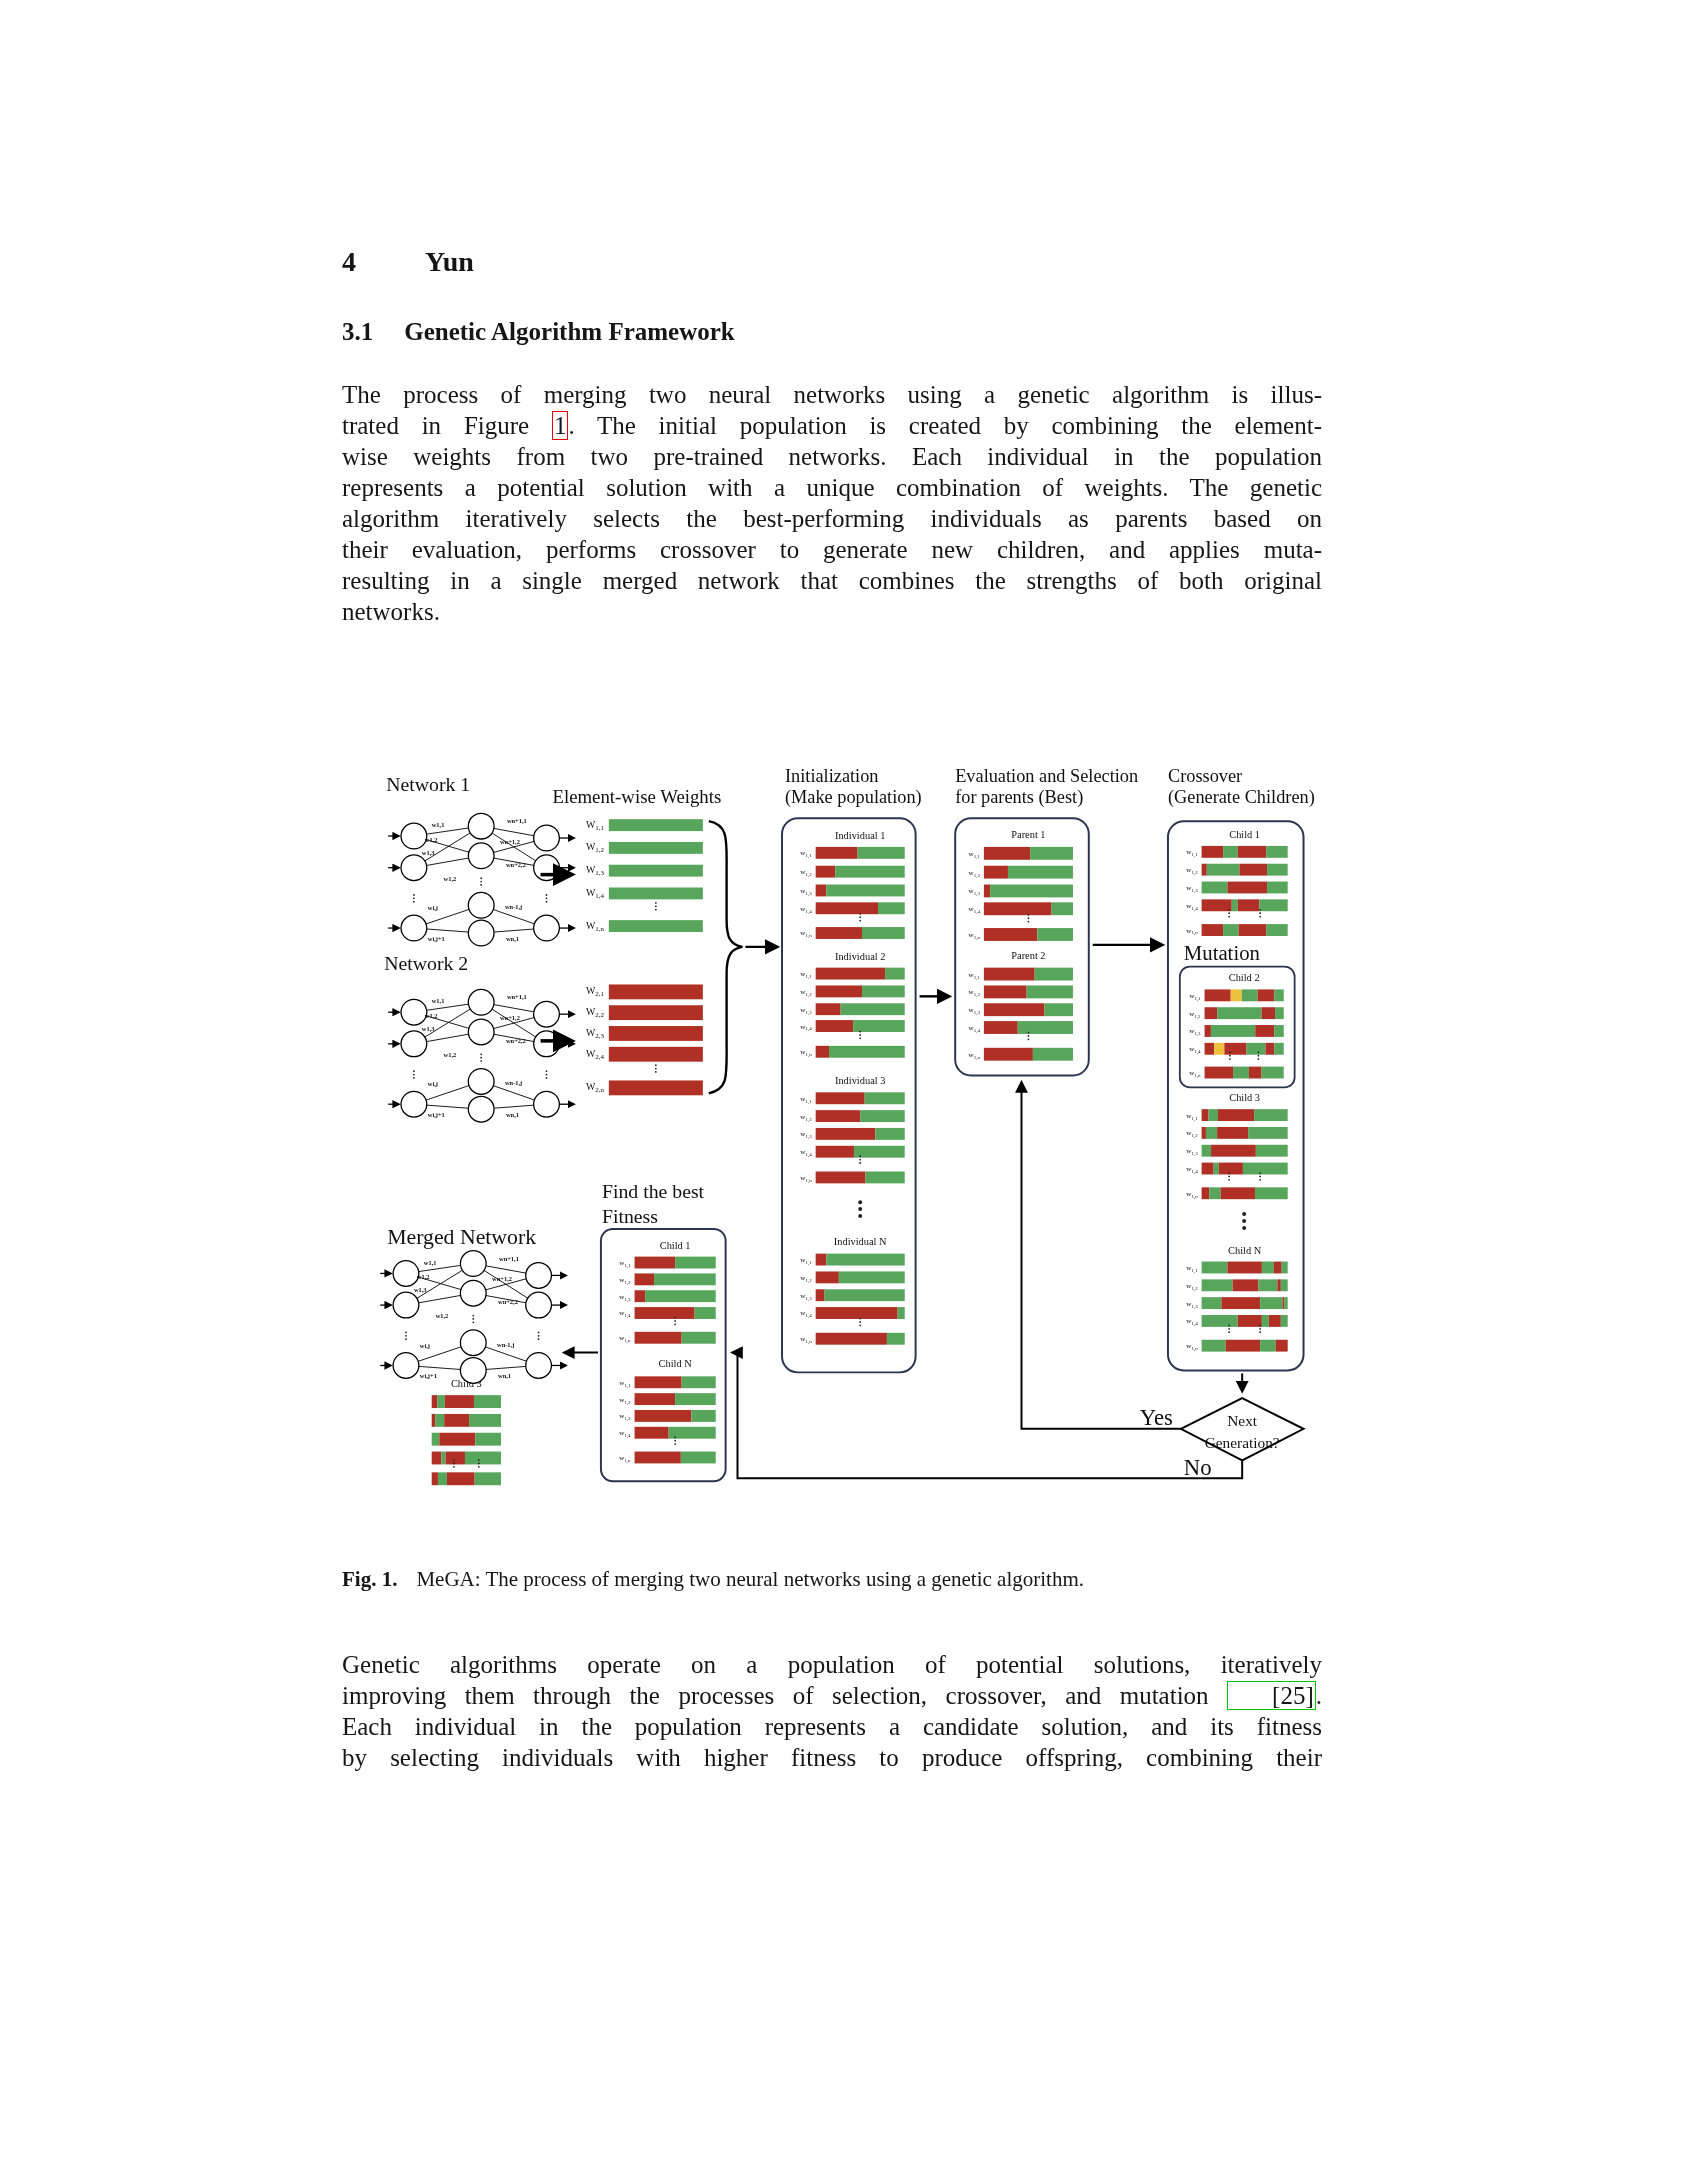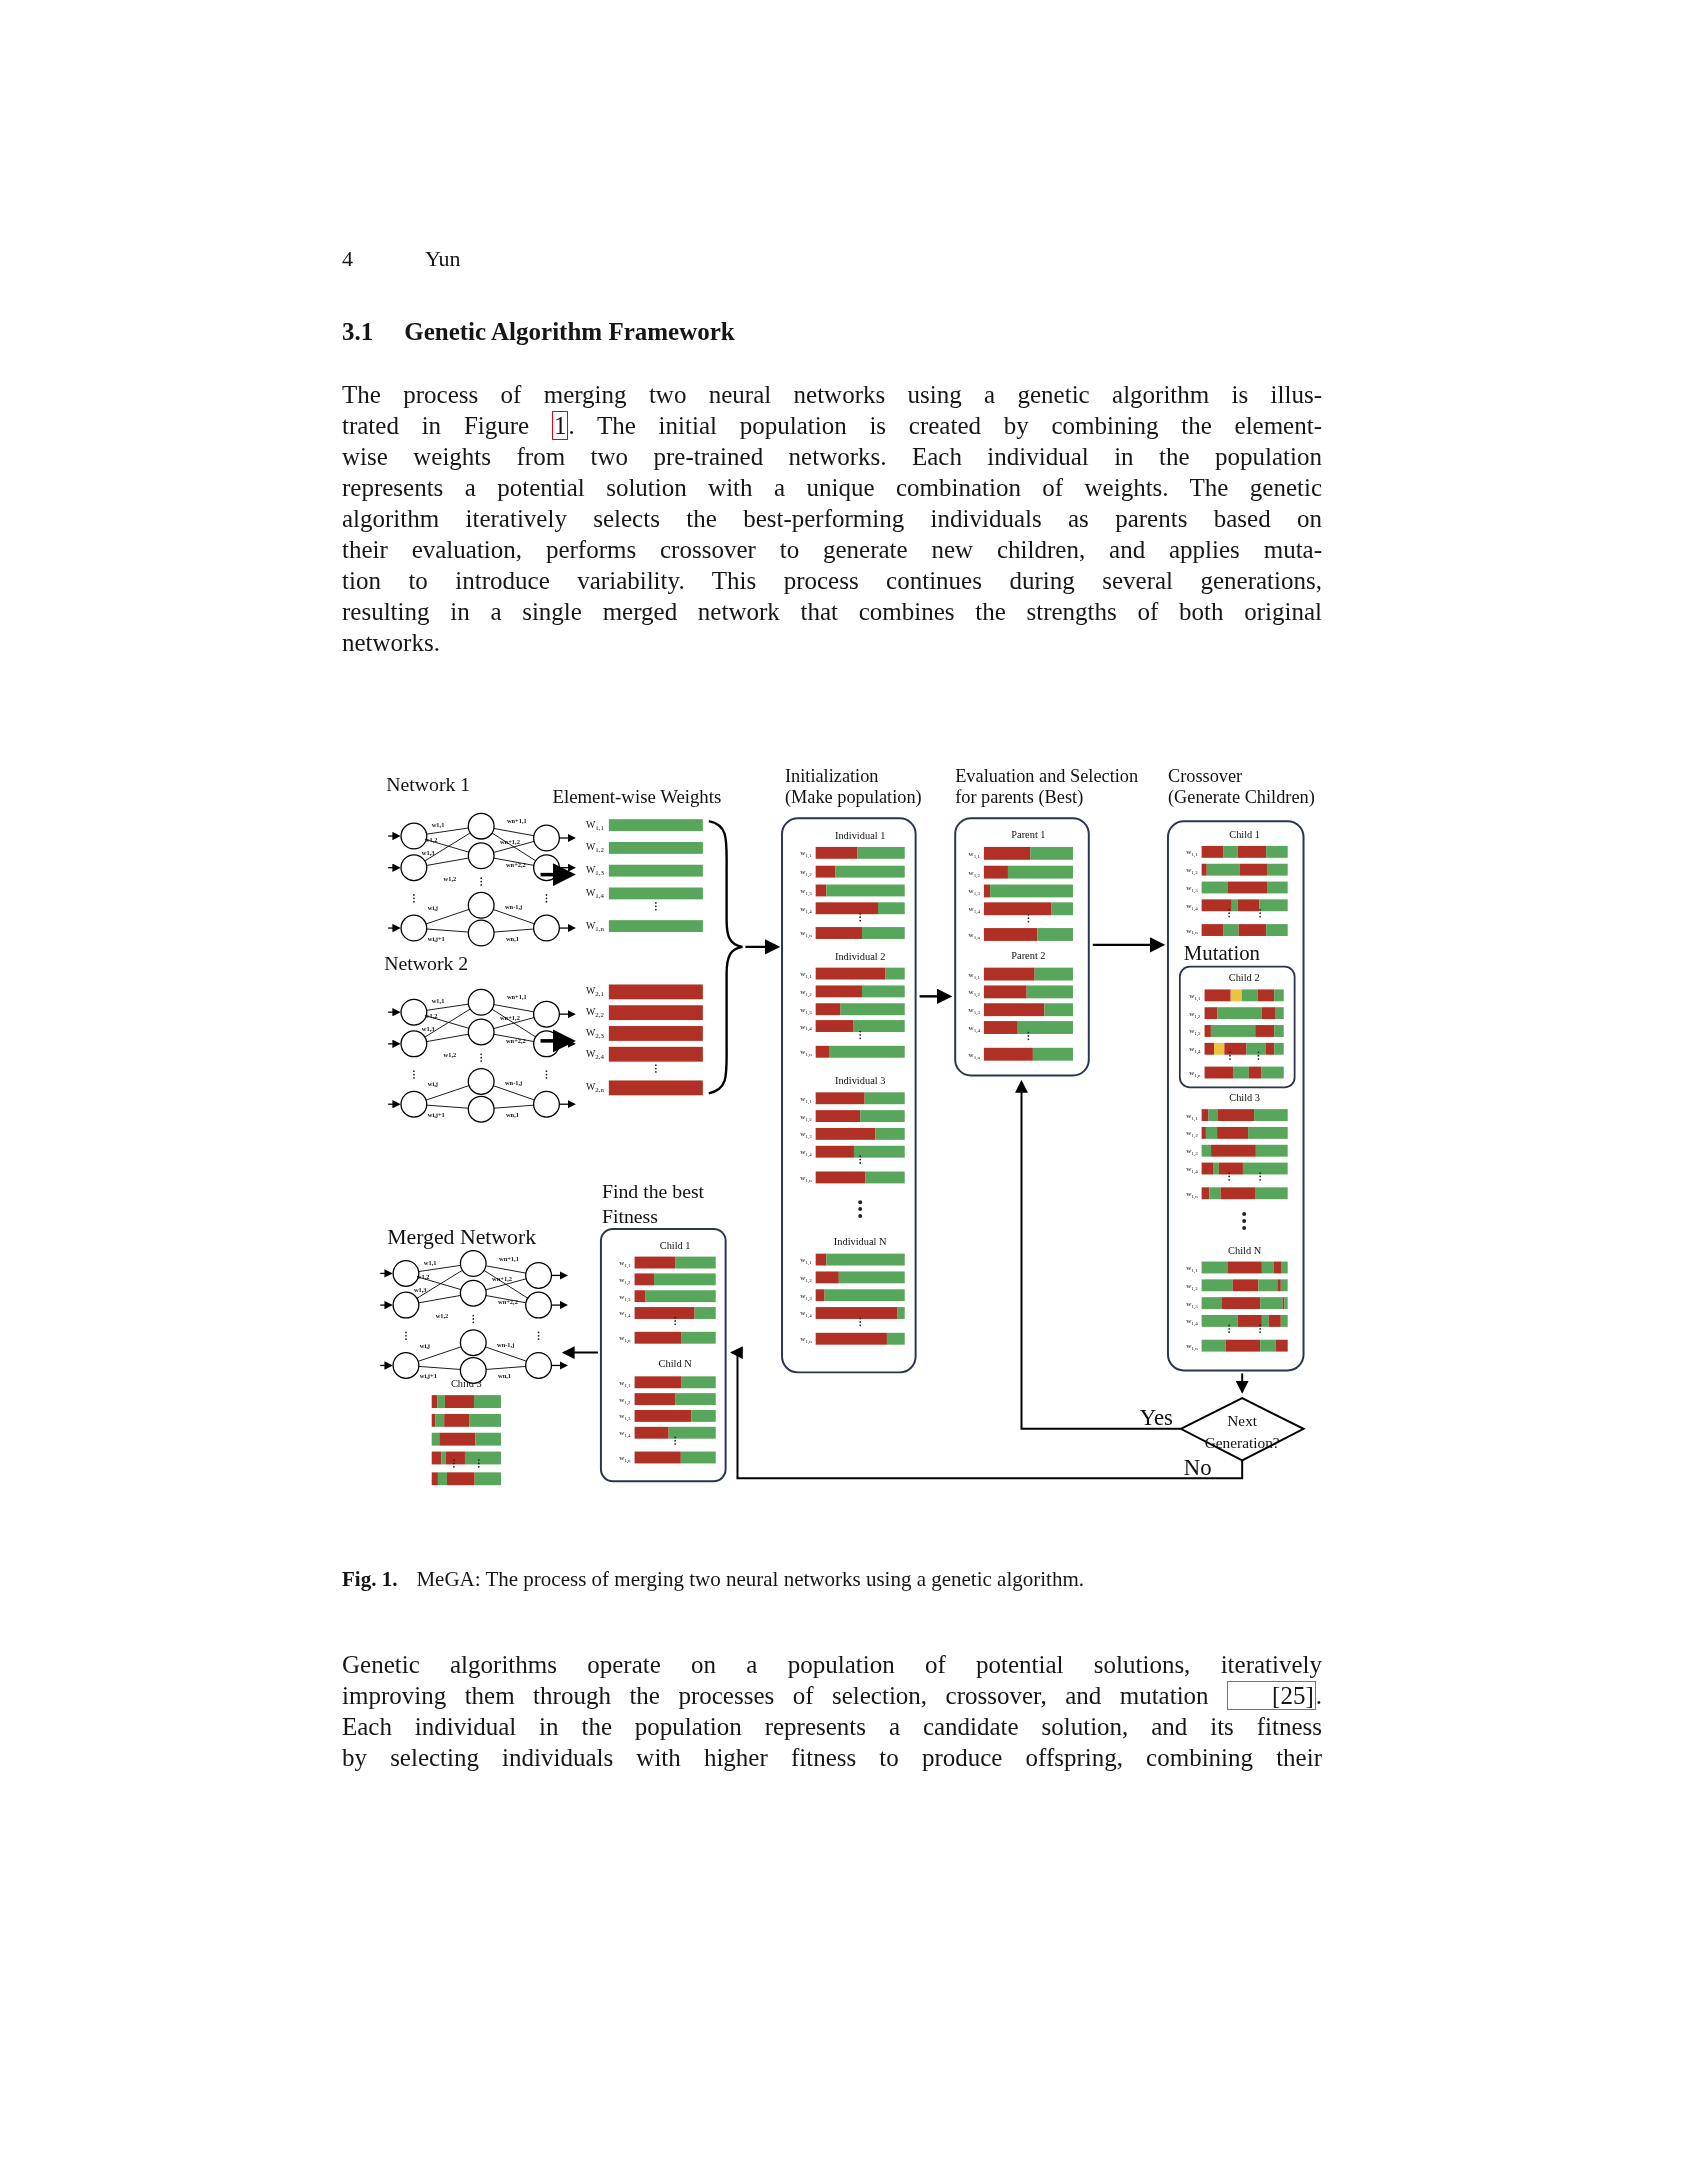--- a/index.html
+++ b/index.html
@@ -2,21 +2,21 @@
 <html><head>
 <meta charset="utf-8">
 <style>
   html,body{margin:0;padding:0;}
   body{
     width:1683px;height:2178px;position:relative;background:#ffffff;
     font-family:"Liberation Serif",serif;color:#161616;
     -webkit-font-smoothing:antialiased;
   }
   .abs{position:absolute;}
-  #running-head{top:246px;left:342px;width:980px;font-size:22px;}
+  #running-head{top:246px;left:342px;width:980px;font-size:28px;font-weight:bold;}
   #running-head .pageno{display:inline-block;width:83px;}
   #section-heading{top:318px;left:342px;width:980px;font-size:25px;font-weight:bold;}
   #section-heading .secnum{display:inline-block;margin-right:31px;}
   .para{left:342px;width:980px;font-size:25px;line-height:31px;}
   #paragraph-1{top:379px;}
   #paragraph-2{top:1649px;}
   .pline{text-align:justify;text-align-last:justify;height:31px;white-space:normal;}
   .pline.left{text-align-last:left;}
   .ref-box{border:1.6px solid #ee0000;padding:0 1px;}
   .ref-box.green{border-color:#00c400;padding-left:44px;}
@@ -36,21 +36,20 @@
   <span class="secnum">3.1</span><span>Genetic Algorithm Framework</span>
 </div>
 
 <div id="paragraph-1" class="para abs">
     <div class="pline">The process of merging two neural networks using a genetic algorithm is illus-</div>
     <div class="pline"><span>trated in Figure </span><span class="ref-box">1</span><span>. The initial population is created by combining the element-</span></div>
     <div class="pline">wise weights from two pre-trained networks. Each individual in the population</div>
     <div class="pline">represents a potential solution with a unique combination of weights. The genetic</div>
     <div class="pline">algorithm iteratively selects the best-performing individuals as parents based on</div>
     <div class="pline">their evaluation, performs crossover to generate new children, and applies muta-</div>
-    <div class="pline">tion to introduce variability. This process continues during several generations,</div>
     <div class="pline">resulting in a single merged network that combines the strengths of both original</div>
     <div class="pline left">networks.</div>
   </div>
 
 <div id="figure-1" class="abs">
   <svg id="fig-svg" width="1109" height="760" viewBox="280 752 1120 768" xmlns="http://www.w3.org/2000/svg">
       <defs>
         <marker id="ah" viewBox="0 0 10 10" refX="8" refY="5" markerWidth="6.5" markerHeight="6.5" orient="auto-start-reverse">
           <path d="M0,0L10,5L0,10z" fill="#000"></path>
         </marker>

